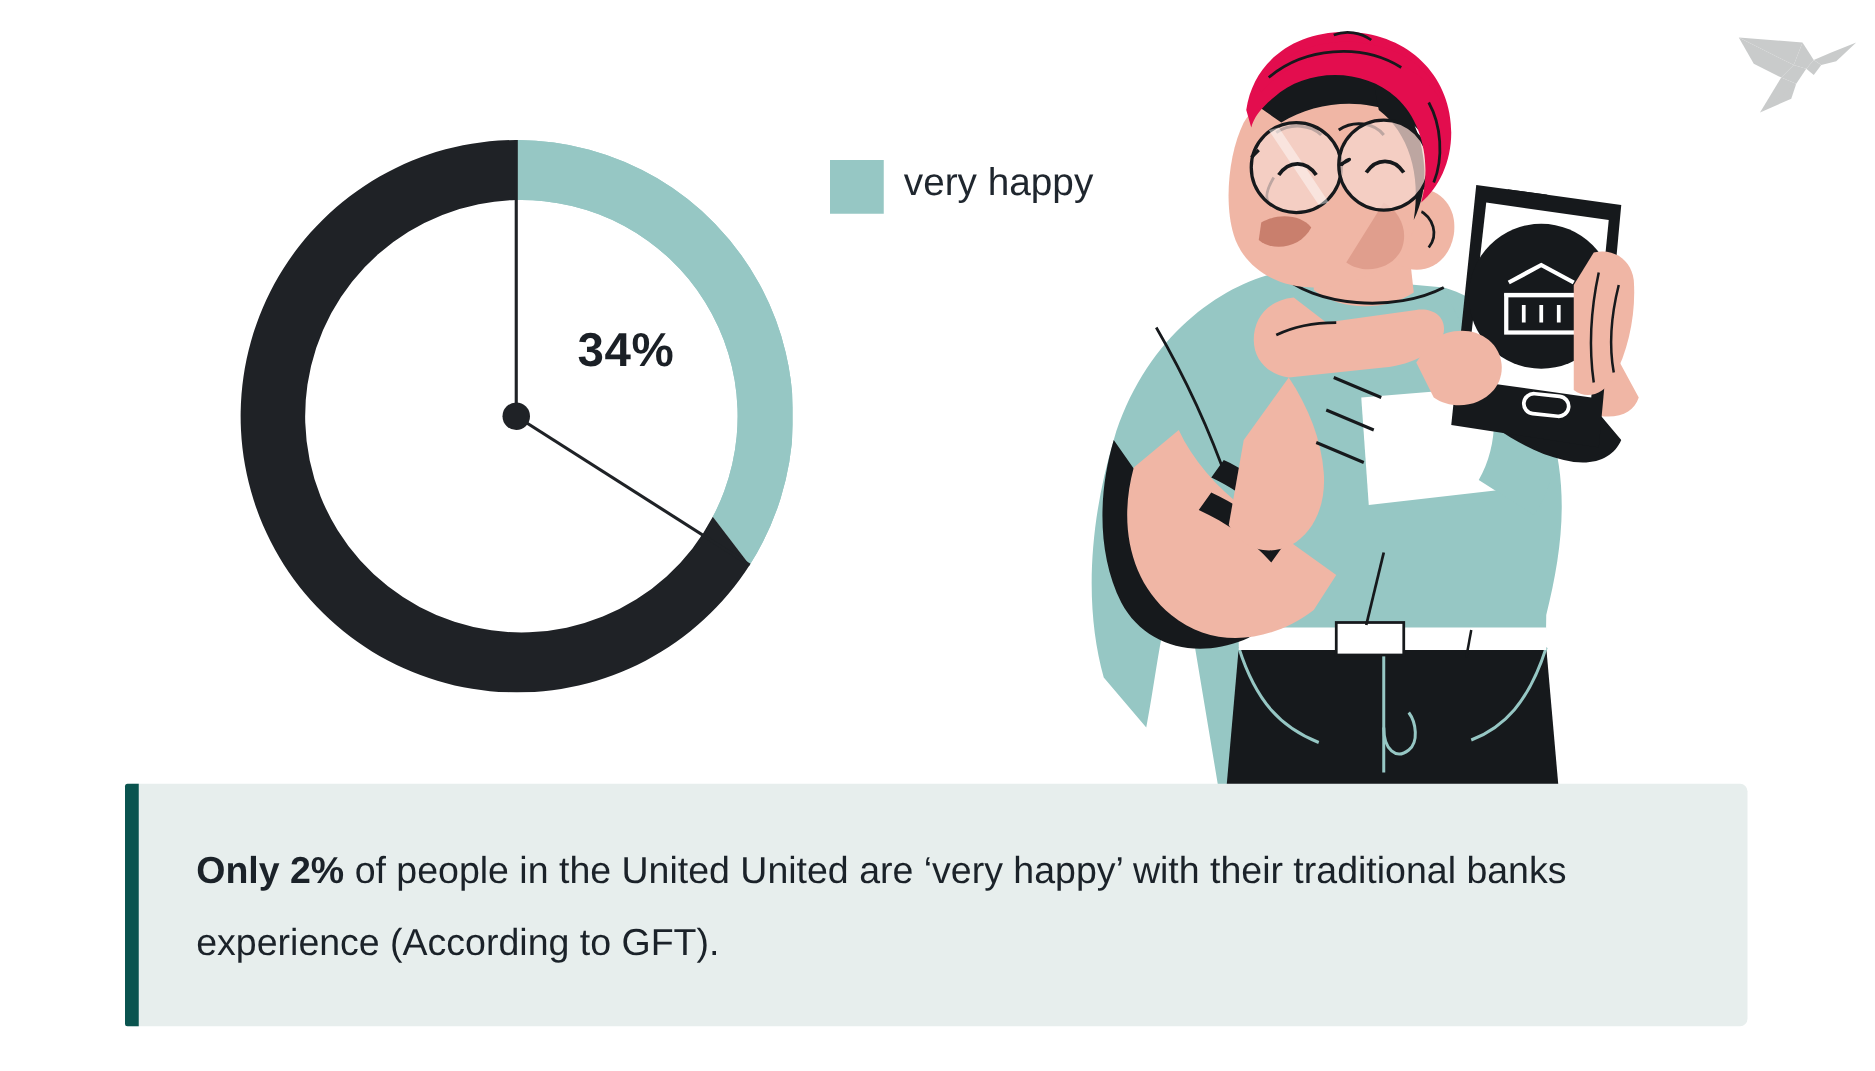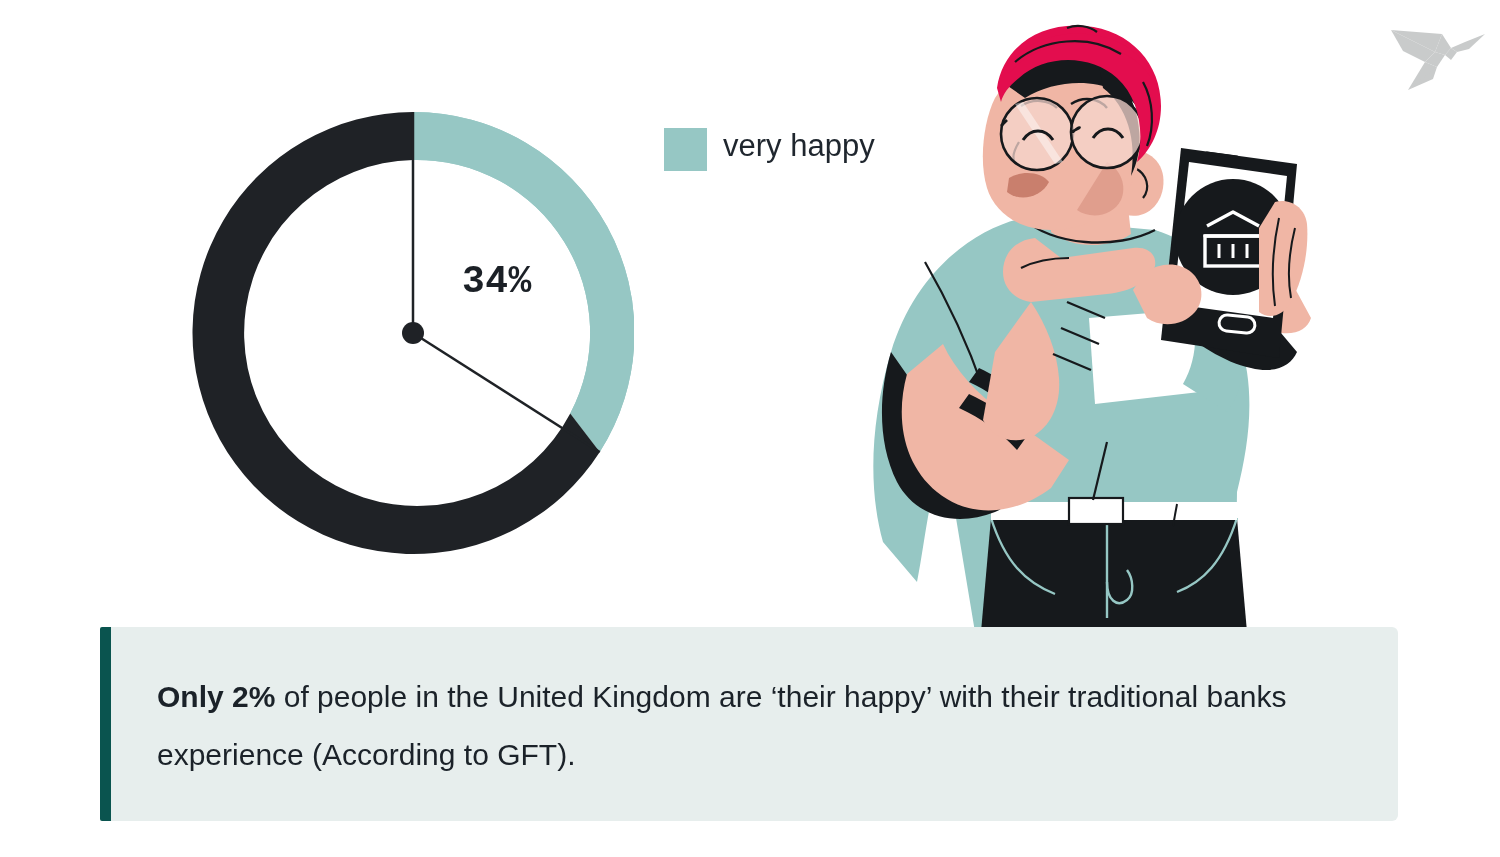--- a/index.html
+++ b/index.html
@@ -39,21 +39,21 @@
 
   
   #pct-label {
     position: absolute;
     left: 462px;
     top: 260px;
     font-size: 38px;
     font-weight: bold;
     color: #1b2026;
     letter-spacing: 0.5px;
-    font-family: Liberation Mono, monospace;
+    font-family: Liberation Sans, sans-serif;
   }
 
   
   #legend {
     position: absolute;
     left: 664px;
     top: 128px;
     display: flex;
     align-items: flex-start;
     gap: 16px;
@@ -343,15 +343,15 @@
           <path d="M288 60 C 298 78, 300 104, 292 124" fill="none" stroke="#16191c" stroke-width="2.2"></path>
           <path d="M212 6 C 222 2, 234 4, 242 10" fill="none" stroke="#16191c" stroke-width="2.2"></path>
         </g>
       </g>
 
     </svg>
   </div>
 
   <div id="callout"></div>
   <div id="callout-accent"></div>
-  <div id="callout-text"><b>Only 2%</b><span> of people in the United Kingdom are ‘their happy’ with their traditional banks experience (According to GFT).</span></div>
+  <div id="callout-text"><b>Only 2%</b><span> of people in the United United are ‘very happy’ with their traditional banks experience (According to GFT).</span></div>
 
 </div>
 
 </body></html>

